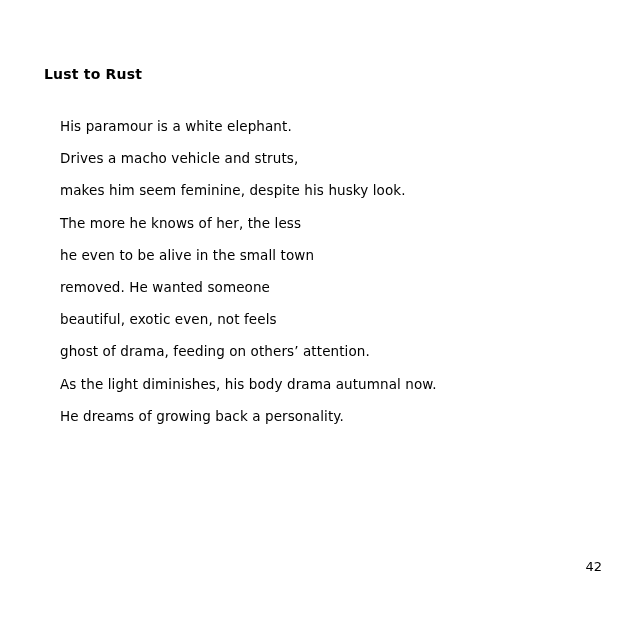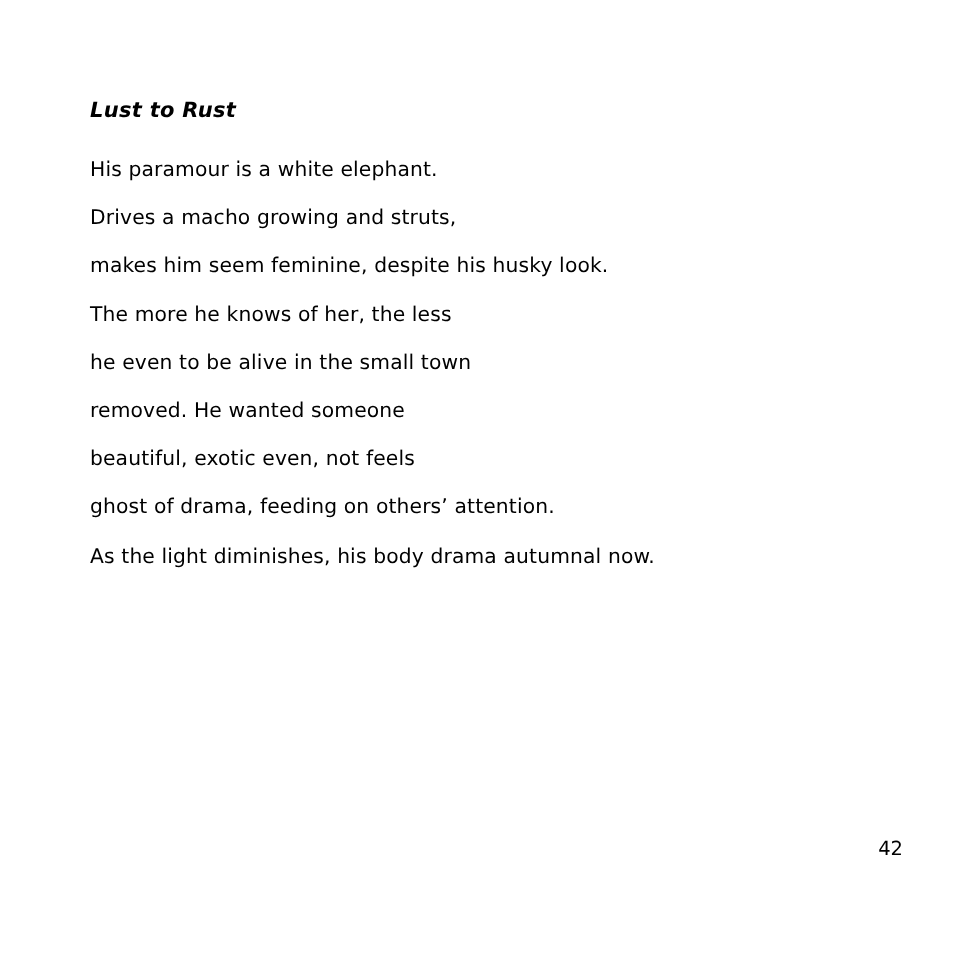--- a/index.html
+++ b/index.html
@@ -12,30 +12,29 @@
     width: 640px;
     height: 640px;
     background: #ffffff;
     color: #000000;
     font-family: "DejaVu Sans", "Liberation Sans", sans-serif;
     overflow: hidden;
   }
   .poem-title {
     position: absolute;
     top: 57px;
-    left: 60px;
+    left: 44px;
     font-size: 14px;
     font-weight: bold;
     letter-spacing: 0.2px;
     white-space: nowrap;
-    font-style: italic;
   }
   .poem-body {
     position: absolute;
-    top: 97px;
+    top: 110px;
     left: 60px;
     right: 30px;
   }
   .poem-line {
     font-size: 13.5px;
     line-height: 32.2px;
     height: 32.2px;
     letter-spacing: 0.1px;
     white-space: nowrap;
   }
@@ -50,25 +49,26 @@
 </style>
 </head>
 <body>
 
 <div class="page">
 
   <h1 class="poem-title">Lust to Rust</h1>
 
   <div class="poem-body">
     <div class="poem-line">His paramour is a white elephant.</div>
-    <div class="poem-line">Drives a macho growing and struts,</div>
+    <div class="poem-line">Drives a macho vehicle and struts,</div>
     <div class="poem-line">makes him seem feminine, despite his husky look.</div>
     <div class="poem-line">The more he knows of her, the less</div>
     <div class="poem-line">he even to be alive in the small town</div>
     <div class="poem-line">removed. He wanted someone</div>
     <div class="poem-line">beautiful, exotic even, not feels</div>
     <div class="poem-line">ghost of drama, feeding on others’ attention.</div>
     <div class="poem-line">As the light diminishes, his body drama autumnal now.</div>
+    <div class="poem-line">He dreams of growing back a personality.</div>
   </div>
 
   <div class="page-number">42</div>
 
 </div>
 
 </body></html>

